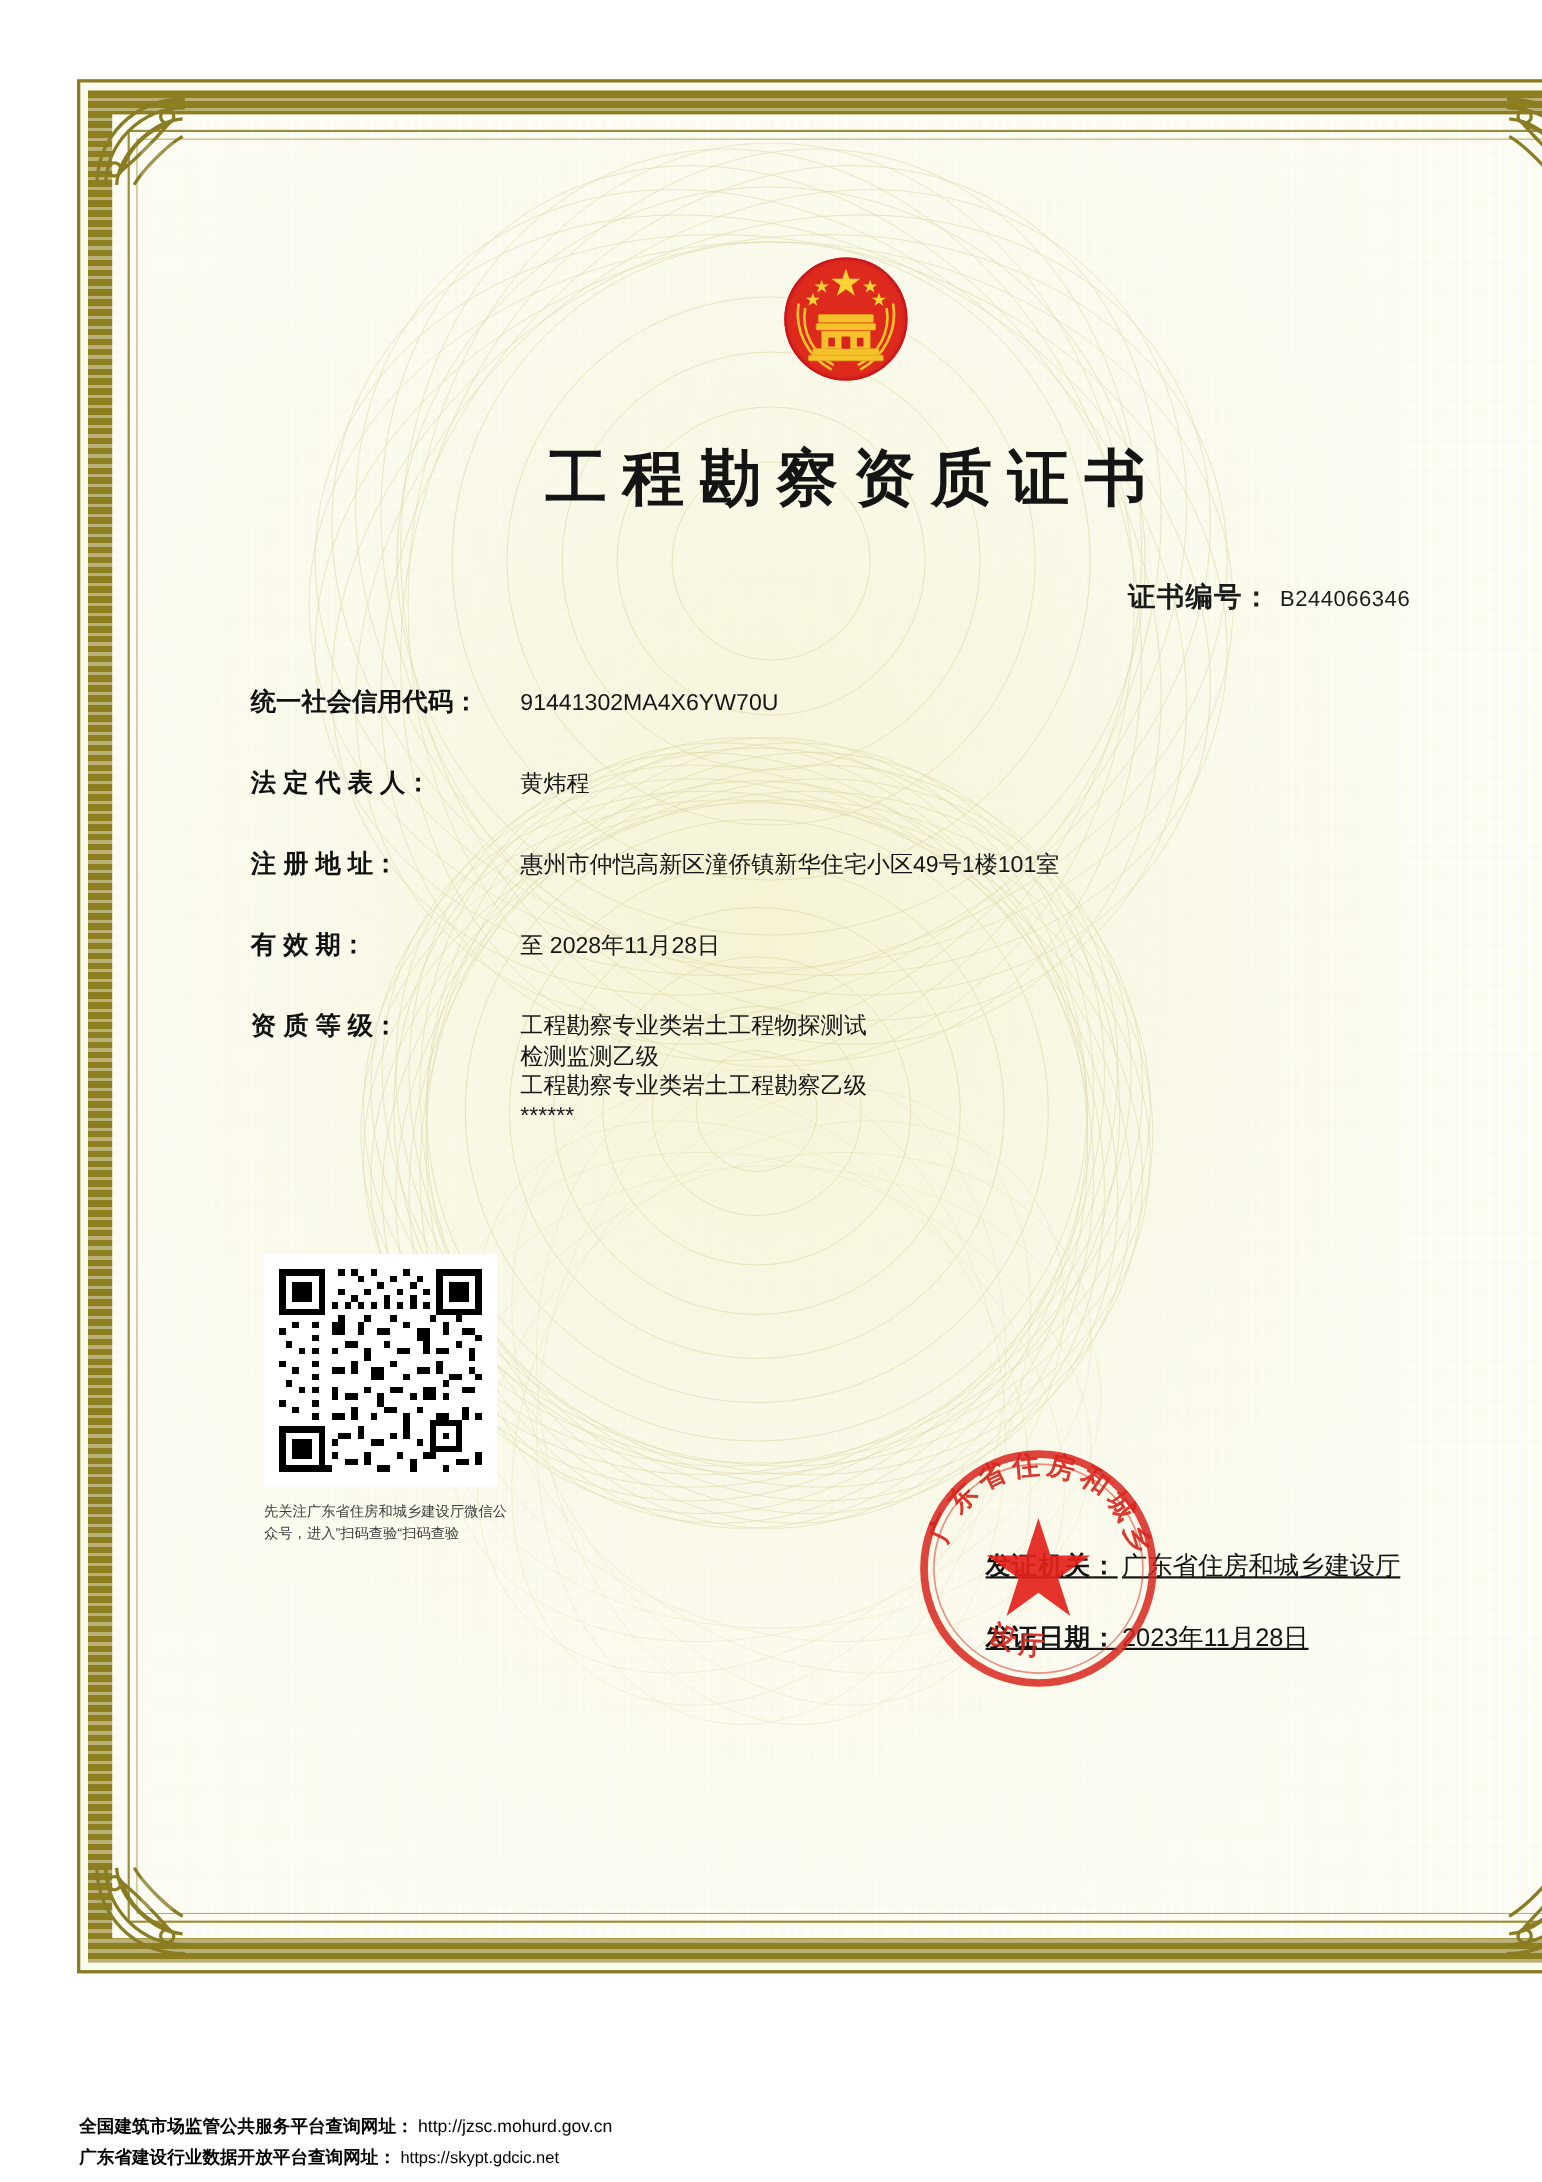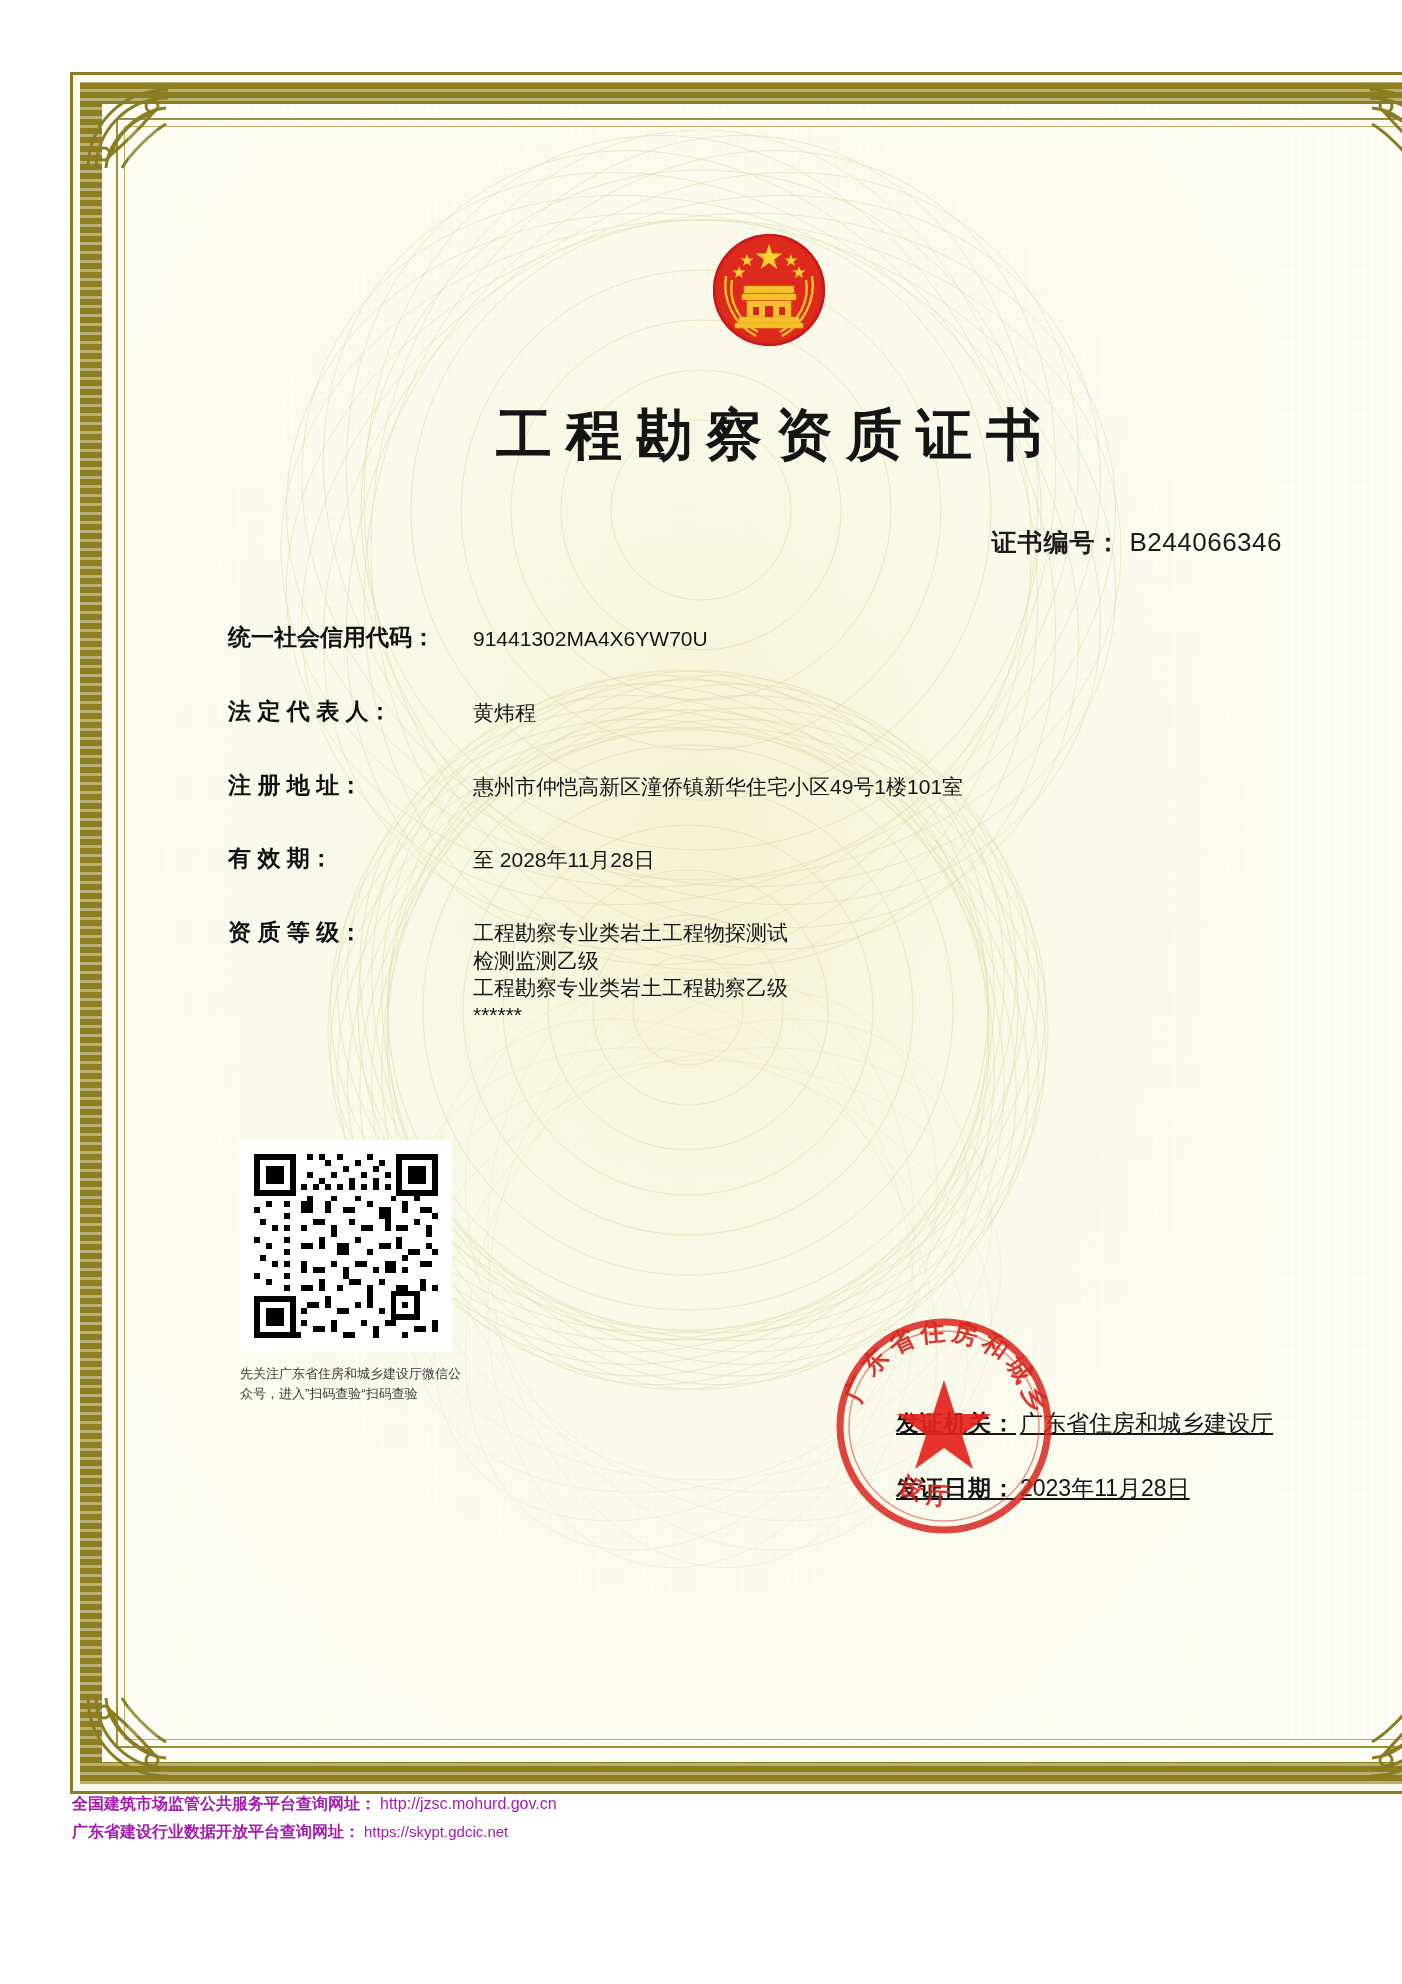--- a/index.html
+++ b/index.html
@@ -134,21 +134,21 @@
     align-items: baseline;
     font-size: 25px;
     color: #1b1b1b;
   }
   .cert-number-row .lbl {
     font-weight: bold;
     letter-spacing: 1px;
   }
   .cert-number-row .val {
     margin-left: 8px;
-    font-size: 26px;
+    font-size: 20px;
     letter-spacing: 0.5px;
   }
 
   .fields {
     position: absolute;
     left: 100px;
     top: 492px;
     width: 1000px;
   }
   .field-row {
@@ -232,23 +232,23 @@
     top: 1180px;
     width: 232px;
     height: 232px;
     pointer-events: none;
   }
 
   
   .footer {
     position: absolute;
     left: 72px;
-    top: 1790px;
+    top: 1920px;
     font-size: 16px;
-    color: #a21caf;
+    color: #000000;
     line-height: 1.75;
   }
   .footer .line { display: flex; align-items: baseline; }
   .footer .k { font-weight: bold; }
   .footer .v { margin-left: 4px; font-weight: normal; }
   .footer .line2 .v { font-size: 15px; }
 </style>
 </head>
 <body>
 

